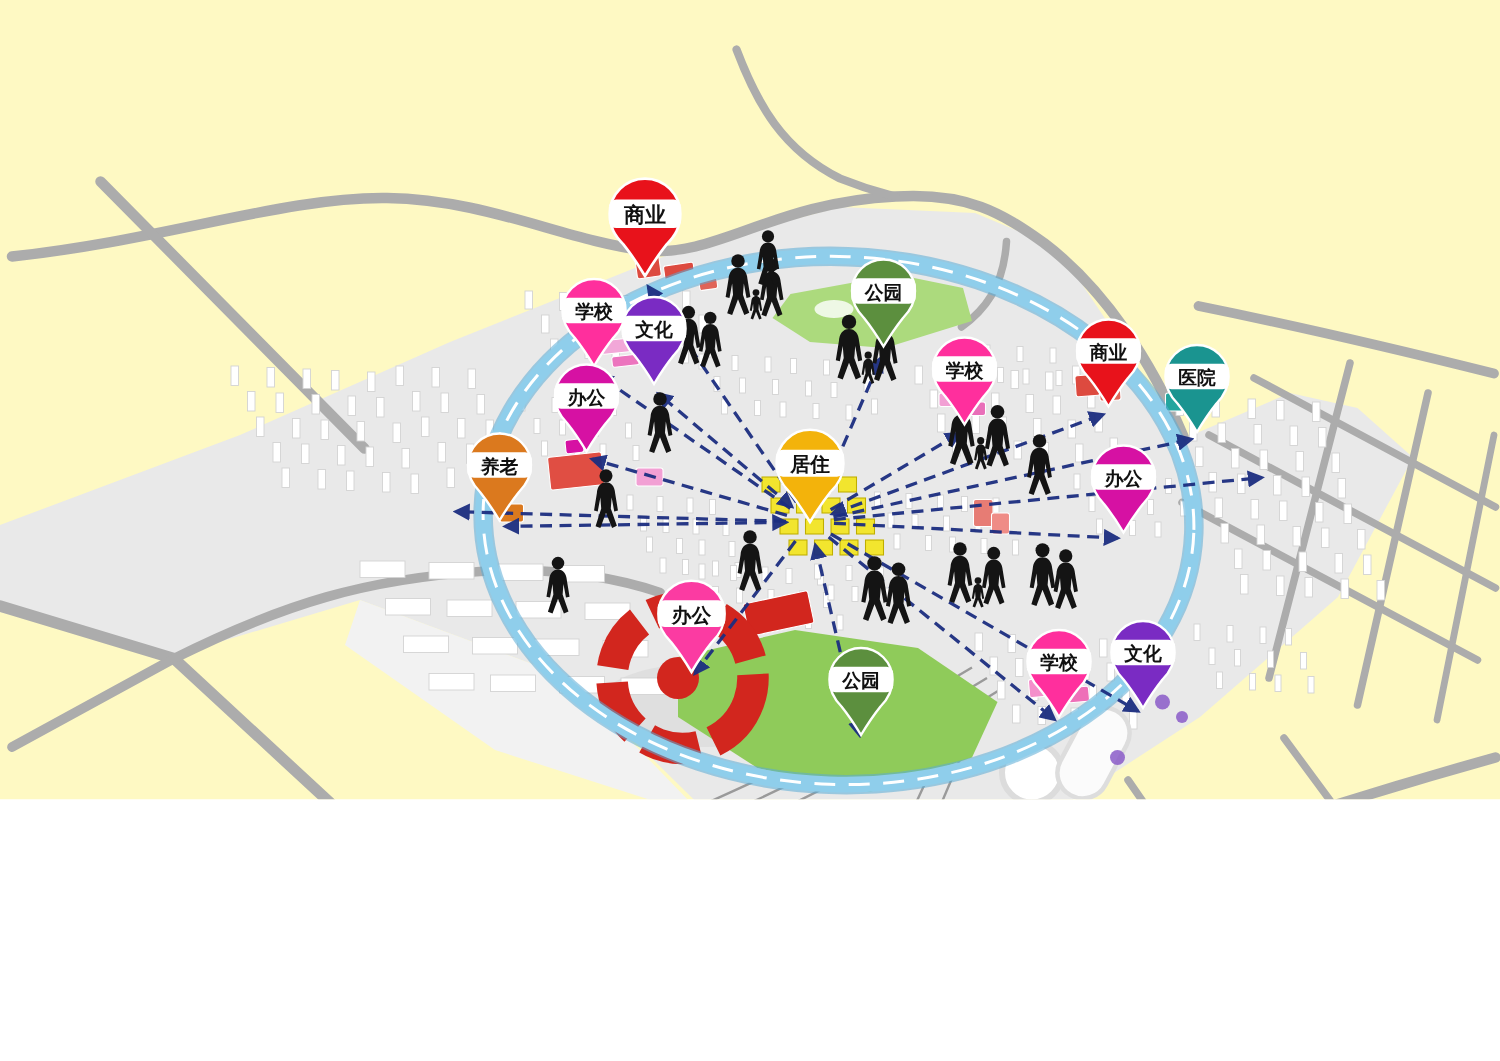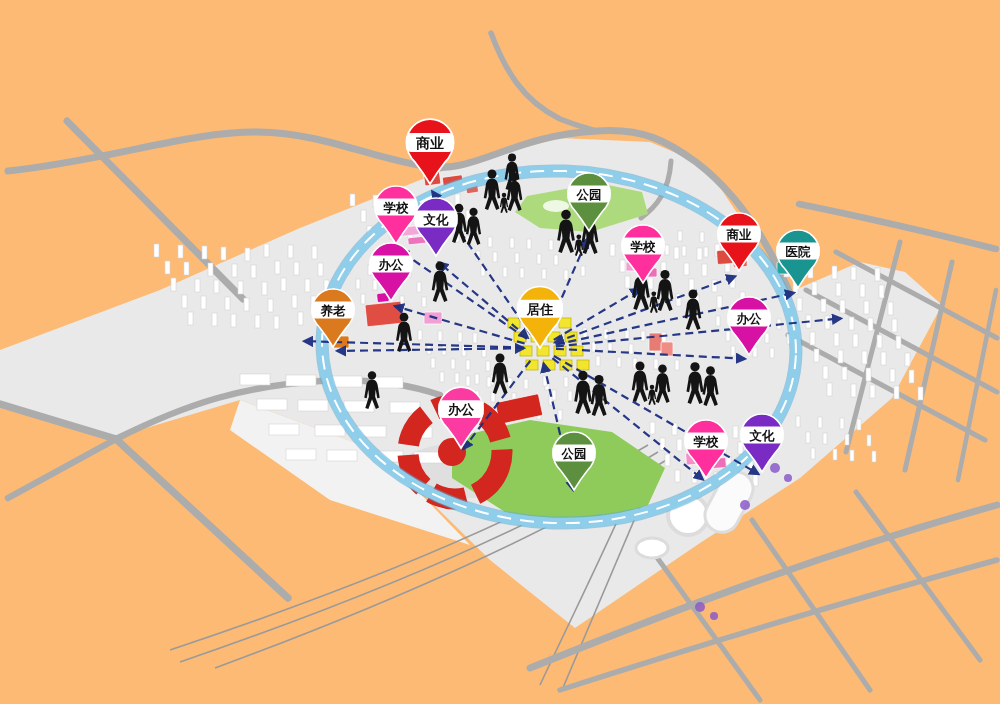--- a/index.html
+++ b/index.html
@@ -1,16 +1,16 @@
 <!DOCTYPE html>
 <html><head>
 <meta charset="utf-8">
 <style>
   html,body{margin:0;padding:0;background:#ffffff;}
-  .stage{position:relative;width:1000px;height:704px;background:#fdba74;overflow:hidden;
+  .stage{position:relative;width:1000px;height:533px;background:#fef9c3;overflow:hidden;
          font-family:"DejaVu Sans",sans-serif;}
   svg{display:block}
   .road{fill:none;stroke:#ACACAC;stroke-linecap:round;}
   .rail{fill:none;stroke:#9A9A9A;stroke-width:1.6;}
   .bldg{fill:#FFFFFF;stroke:#D3D3D3;stroke-width:0.6;}
   .flow{fill:none;stroke:#1C2E80;stroke-width:2.2;stroke-dasharray:8 5;opacity:0.95;}
   .pin-text{font:700 12.5px "DejaVu Sans",sans-serif;fill:#111;text-anchor:middle;}
   .fig{fill:#141414;}
 </style>
 </head>

